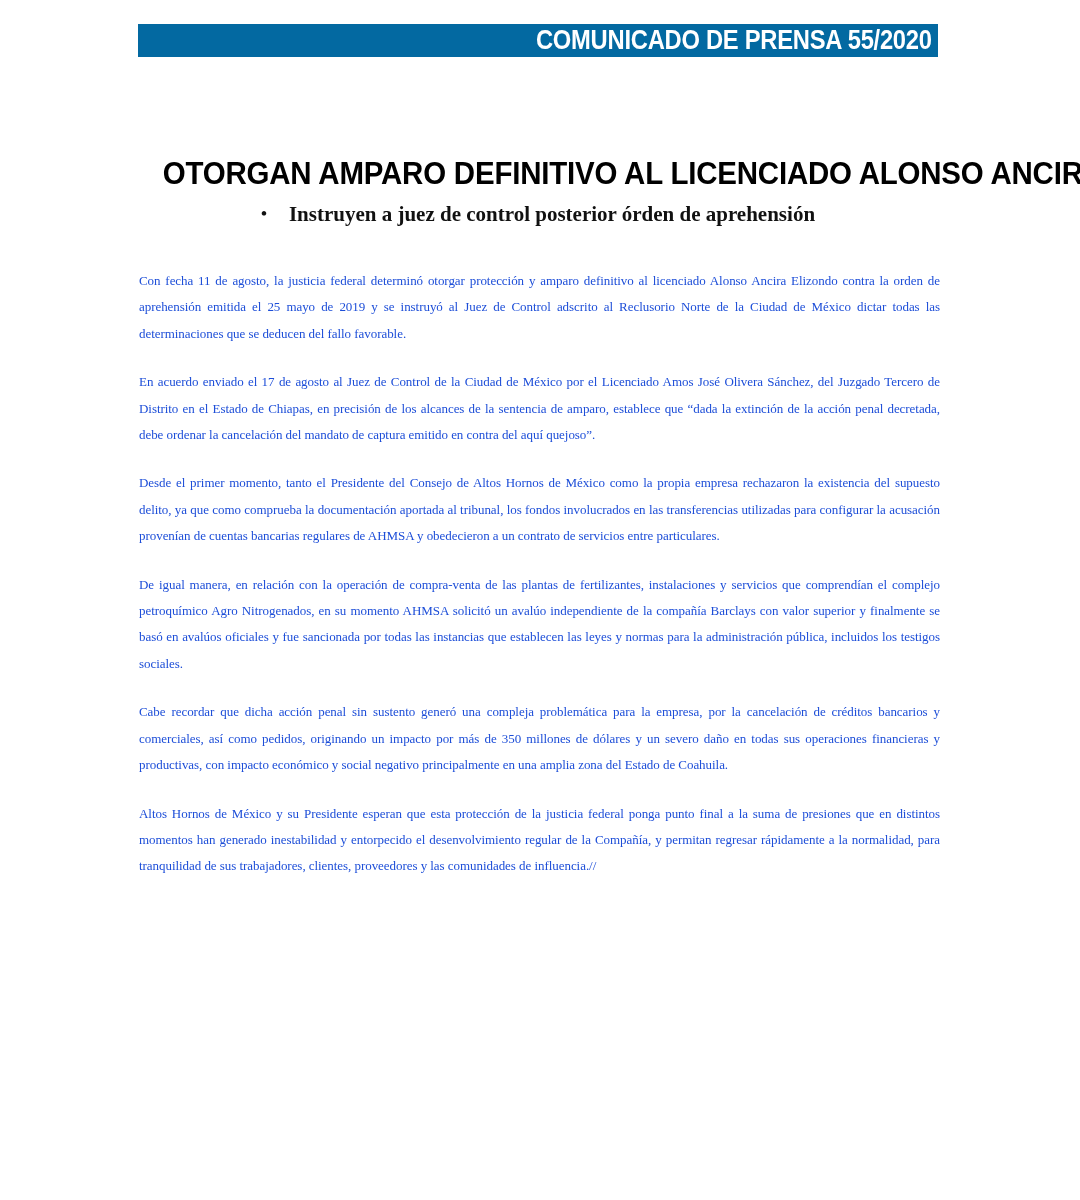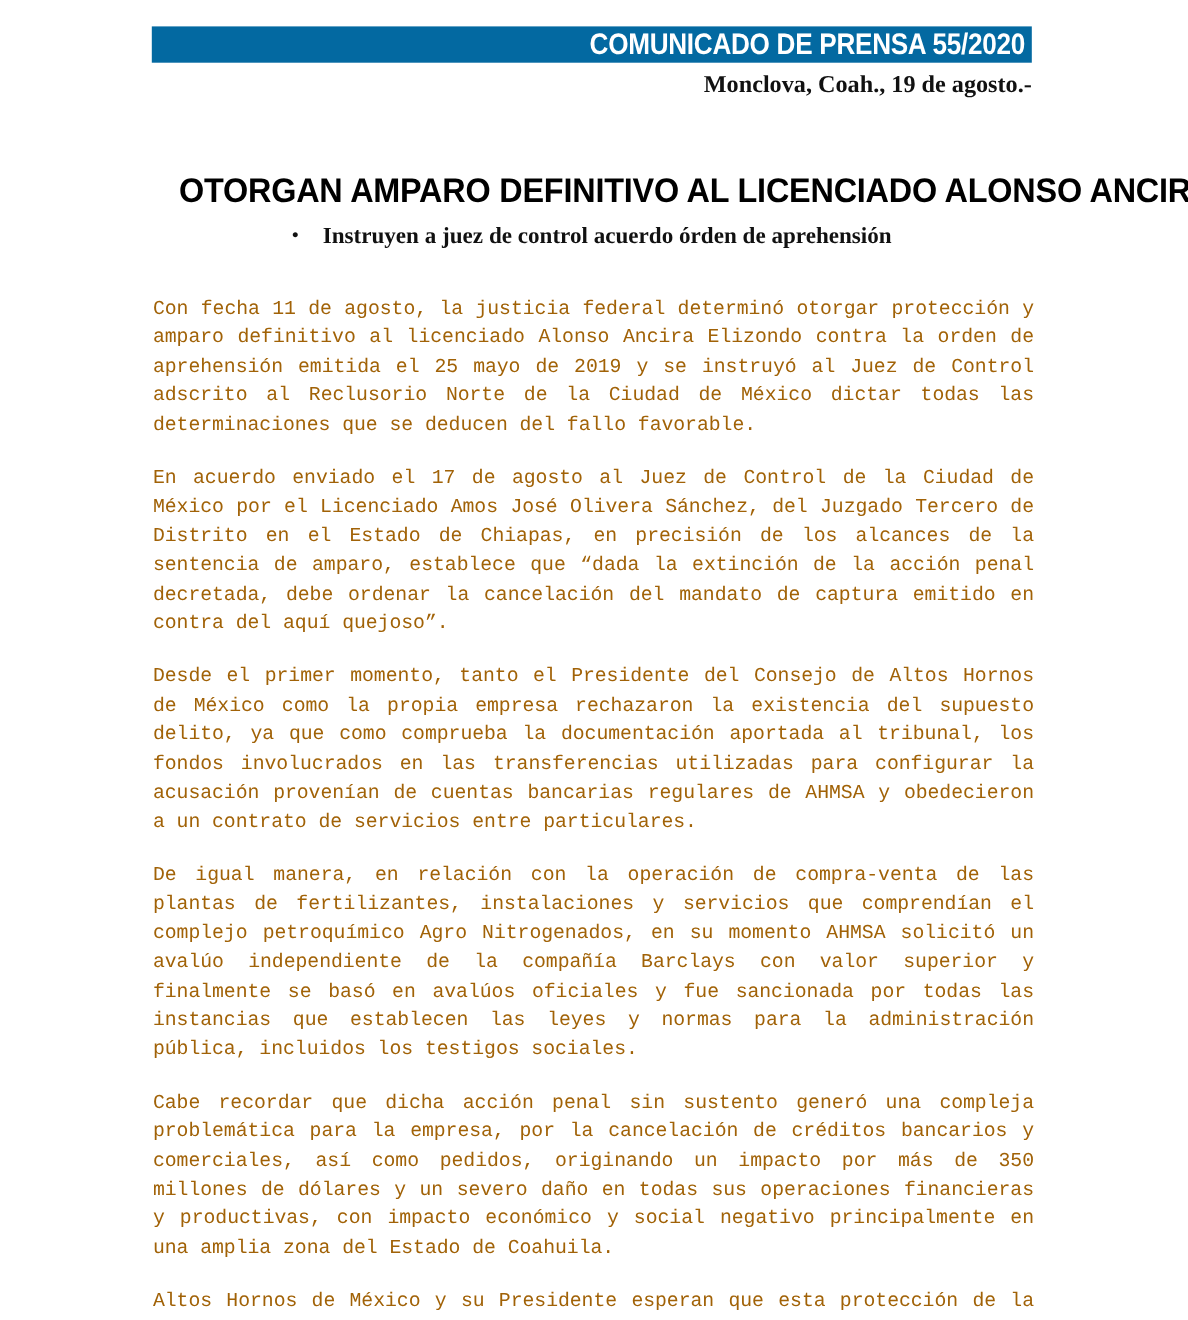--- a/index.html
+++ b/index.html
@@ -112,50 +112,49 @@
 
   
   .body-block {
     position: absolute;
     left: 139px;
     top: 268px;
     width: 801px;
   }
   .body-block p {
     margin: 0 0 22px 0;
-    font-family: Liberation Mono, monospace;
-    font-size: 18px;
+    font-family: Liberation Serif, serif;
+    font-size: 13px;
     line-height: 26.4px;
     text-align: justify;
     text-justify: inter-word;
-    color: #a16207;
+    color: #1d4ed8;
     letter-spacing: -0.05px;
   }
   .body-block p:last-child {
     margin-bottom: 0;
   }
 </style>
 </head>
 <body>
 
 <div class="page">
 
   <div class="header-banner">
     <div class="header-banner-text">COMUNICADO DE PRENSA 55/2020</div>
   </div>
 
-  <div class="dateline">Monclova, Coah., 19 de agosto.-</div>
 
   <h1 class="doc-title">
     <span>OTORGAN AMPARO DEFINITIVO AL LICENCIADO ALONSO ANCIRA</span>
   </h1>
 
   <div class="subtitle-row">
     <span class="subtitle-bullet">•</span>
-    <span>Instruyen a juez de control acuerdo órden de aprehensión</span>
+    <span>Instruyen a juez de control posterior órden de aprehensión</span>
   </div>
 
   <div class="body-block">
     <p>Con fecha 11 de agosto, la justicia federal determinó otorgar protección y amparo definitivo al licenciado Alonso Ancira Elizondo contra la orden de aprehensión emitida el 25 mayo de 2019 y se instruyó al Juez de Control adscrito al Reclusorio Norte de la Ciudad de México dictar todas las determinaciones que se deducen del fallo favorable.</p>
     <p>En acuerdo enviado el 17 de agosto al Juez de Control de la Ciudad de México por el Licenciado Amos José Olivera Sánchez, del Juzgado Tercero de Distrito en el Estado de Chiapas, en precisión de los alcances de la sentencia de amparo, establece que “dada la extinción de la acción penal decretada, debe ordenar la cancelación del mandato de captura emitido en contra del aquí quejoso”.</p>
     <p>Desde el primer momento, tanto el Presidente del Consejo de Altos Hornos de México como la propia empresa rechazaron la existencia del supuesto delito, ya que como comprueba la documentación aportada al tribunal, los fondos involucrados en las transferencias utilizadas para configurar la acusación provenían de cuentas bancarias regulares de AHMSA y obedecieron a un contrato de servicios entre particulares.</p>
     <p>De igual manera, en relación con la operación de compra-venta de las plantas de fertilizantes, instalaciones y servicios que comprendían el complejo petroquímico Agro Nitrogenados, en su momento AHMSA solicitó un avalúo independiente de la compañía Barclays con valor superior y finalmente se basó en avalúos oficiales y fue sancionada por todas las instancias que establecen las leyes y normas para la administración pública, incluidos los testigos sociales.</p>
     <p>Cabe recordar que dicha acción penal sin sustento generó una compleja problemática para la empresa, por la cancelación de créditos bancarios y comerciales, así como pedidos, originando un impacto por más de 350 millones de dólares y un severo daño en todas sus operaciones financieras y productivas, con impacto económico y social negativo principalmente en una amplia zona del Estado de Coahuila.</p>
     <p>Altos Hornos de México y su Presidente esperan que esta protección de la justicia federal ponga punto final a la suma de presiones que en distintos momentos han generado inestabilidad y entorpecido el desenvolvimiento regular de la Compañía, y permitan regresar rápidamente a la normalidad, para tranquilidad de sus trabajadores, clientes, proveedores y las comunidades de influencia.//</p>
   </div>

